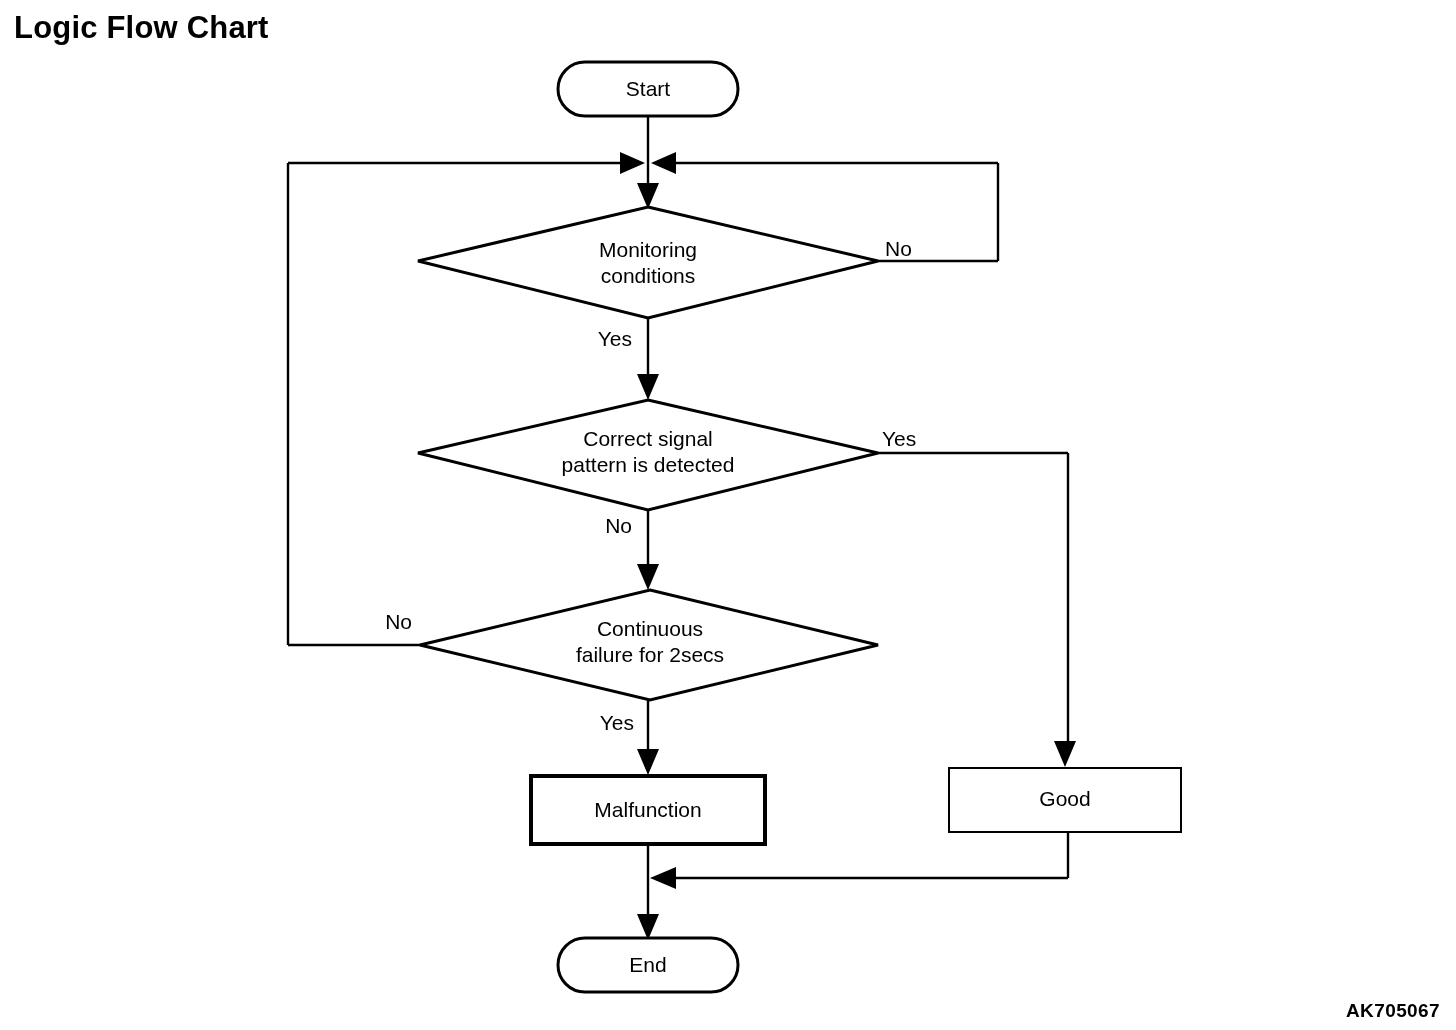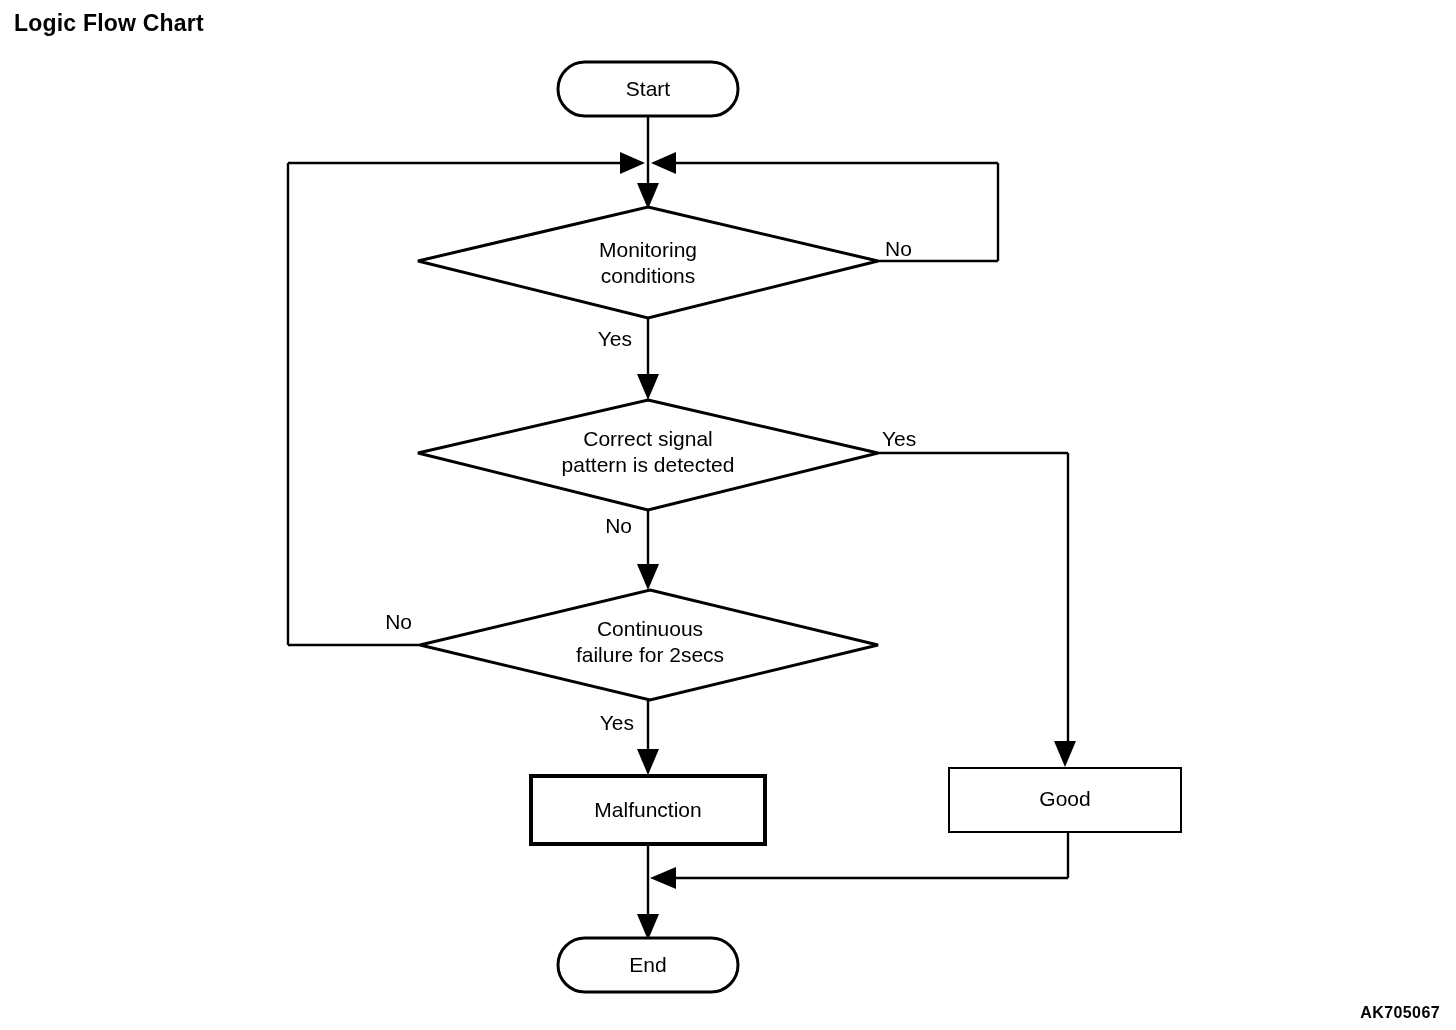--- a/index.html
+++ b/index.html
@@ -13,30 +13,30 @@
     height: 1030px;
     position: relative;
     font-family: "Liberation Sans", sans-serif;
     color: #000000;
     overflow: hidden;
   }
   #page-title {
     position: absolute;
     left: 14px;
     top: 10px;
-    font-size: 23px;
+    font-size: 31px;
     font-weight: bold;
     letter-spacing: 0.2px;
     white-space: nowrap;
   }
   #figure-code {
     position: absolute;
     right: 16px;
     bottom: 8px;
-    font-size: 16px;
+    font-size: 19px;
     font-weight: bold;
     letter-spacing: 0.4px;
     white-space: nowrap;
   }
   #flow-svg {
     position: absolute;
     left: 0;
     top: 0;
     width: 1456px;
     height: 1030px;

